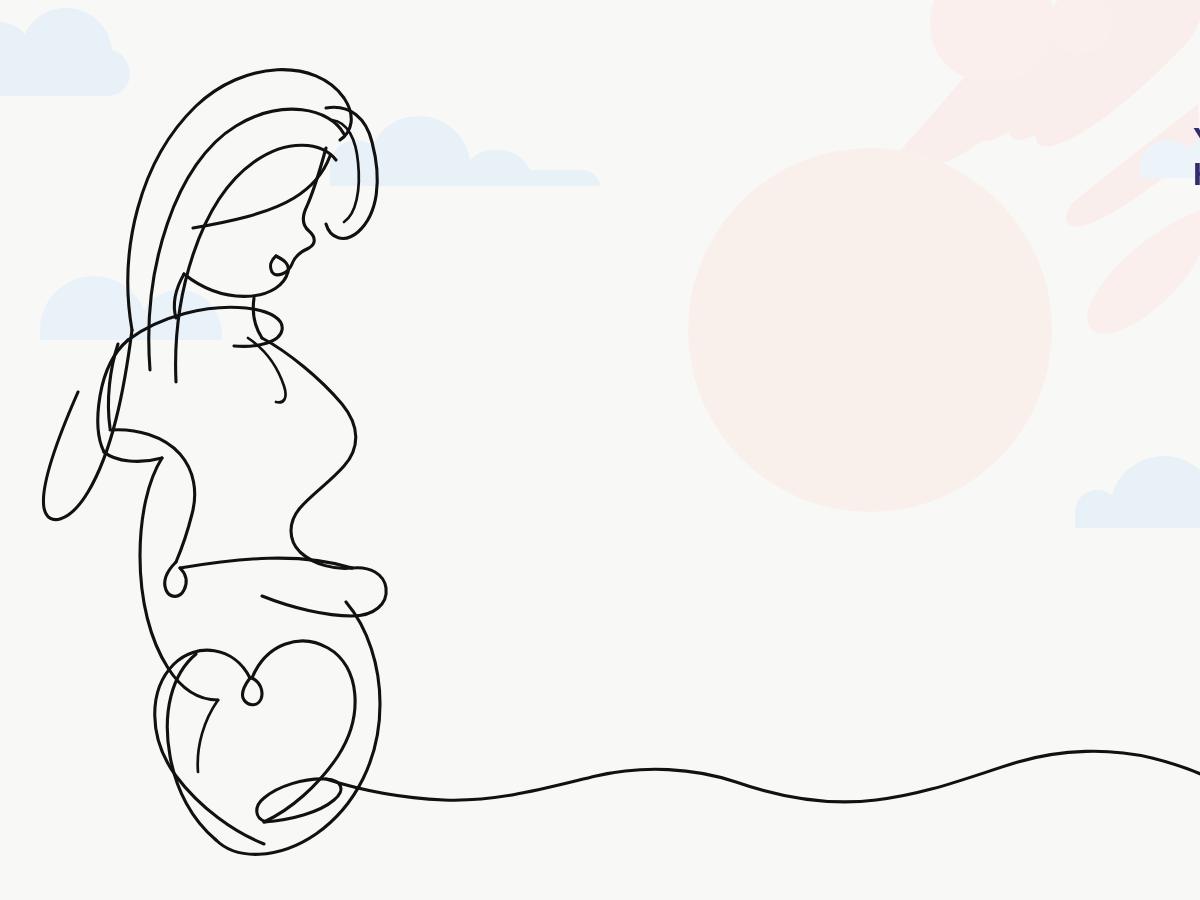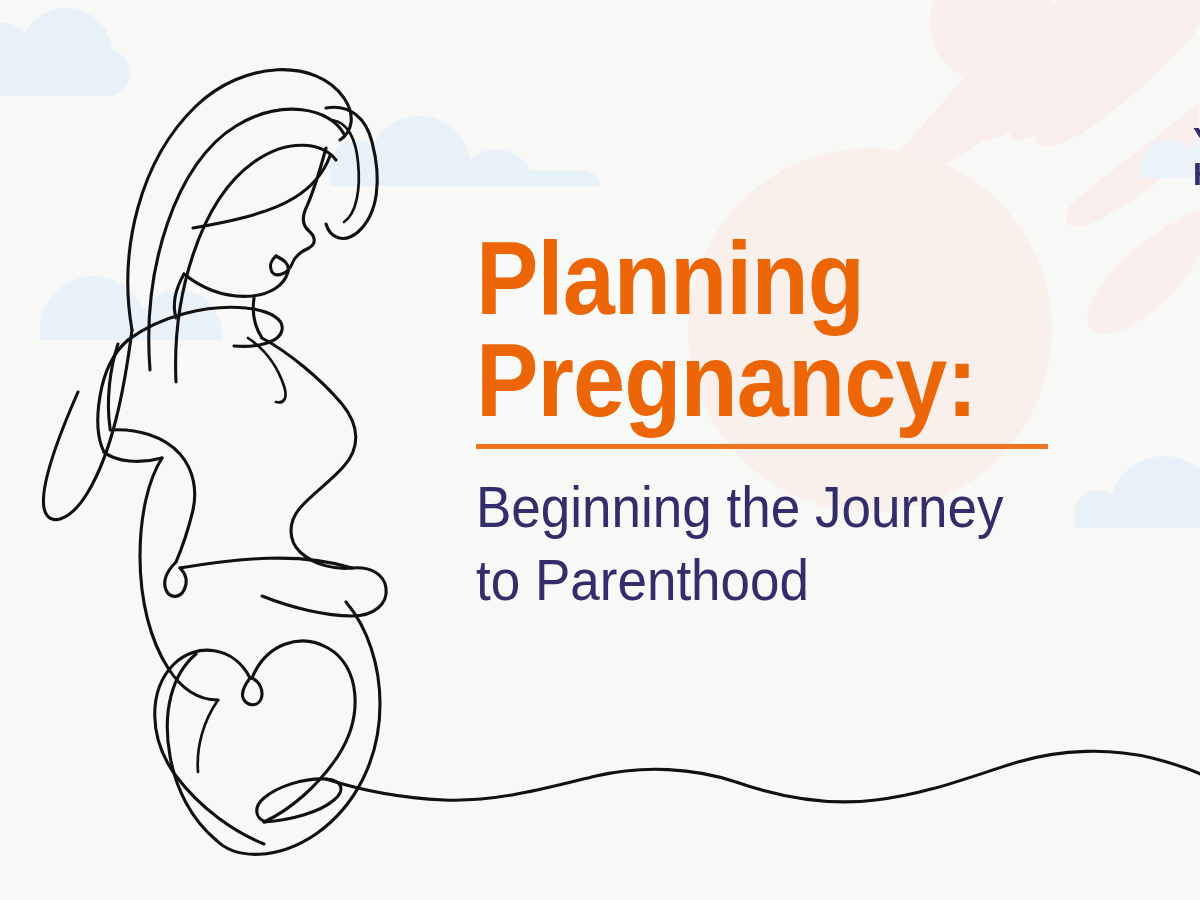--- a/index.html
+++ b/index.html
@@ -254,34 +254,19 @@
            C928 794 972 776 1018 762
            C1062 749 1110 748 1152 758
            C1176 764 1192 770 1205 776"></path>
 
       <path class="ink-thin" d="M218 700
            C204 720 196 746 198 772"></path>
 
     </svg>
   </div>
 
-  <div class="textblock">
-
-    <div class="headline">
-      <span class="hl-line">Planning</span>
-      <span class="hl-line">Pregnancy:</span>
-    </div>
-
-    <div class="rule"></div>
-
-    <div class="subhead">
-      <span class="sh-line">Beginning the Journey</span>
-      <span class="sh-line">to Parenthood</span>
-    </div>
-
-  </div>
 
   <div class="logo">
     <span class="logo-l">Y</span>
     <span class="logo-l logo-l2">H</span>
   </div>
 
 </div>
 
 </body></html>

